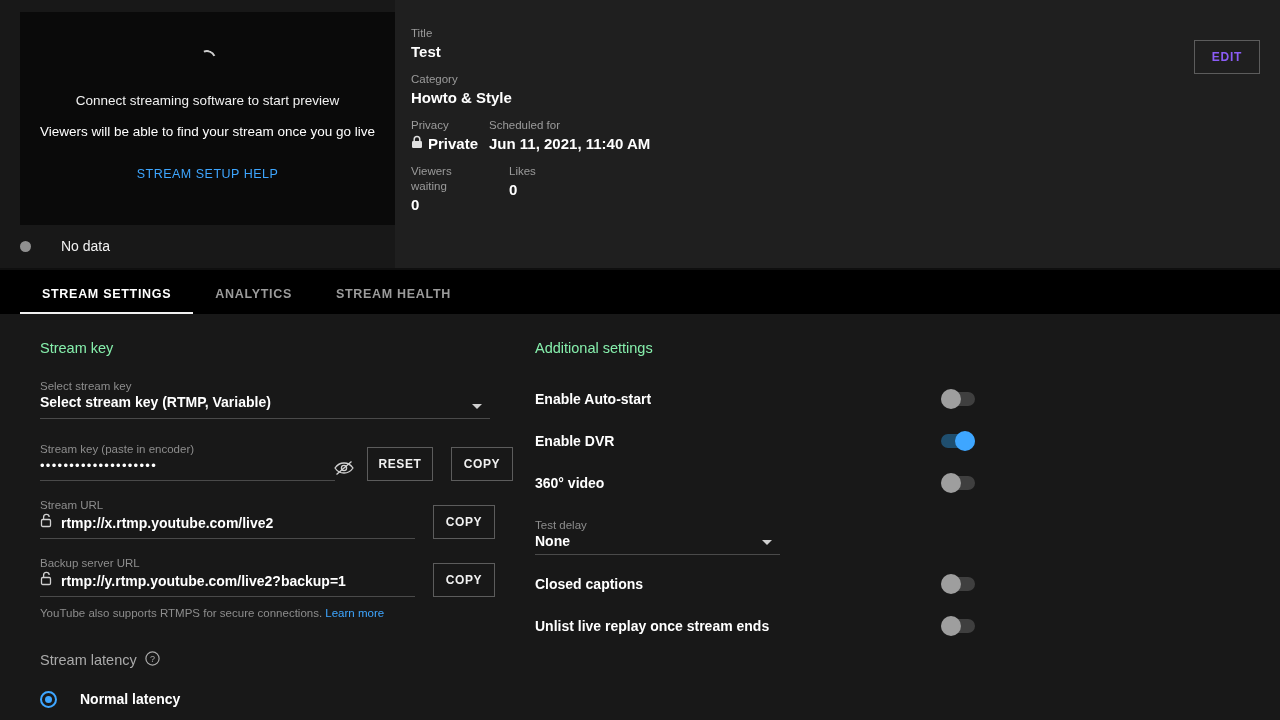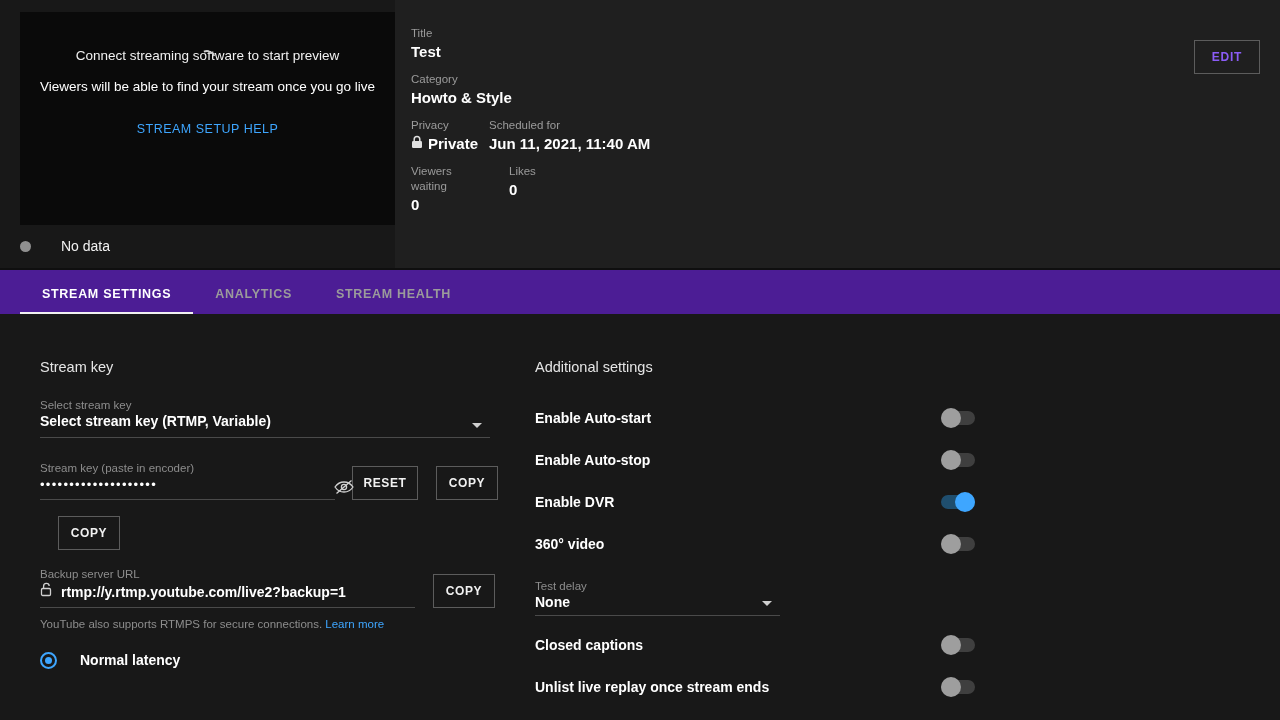--- a/index.html
+++ b/index.html
@@ -11,21 +11,21 @@
     overflow: hidden;
   }
   #app { width: 1280px; height: 720px; position: relative; background: #181818; }
 
   
   .top-section { display: flex; background: #1f1f1f; height: 268px; position: relative; }
   .preview-col { width: 395px; background: #181818; padding: 12px 0 0 20px; }
   .preview-box {
     width: 375px; height: 213px; background: #0a0a0a;
     position: relative; display: flex; flex-direction: column;
-    align-items: center; justify-content: flex-start;
+    align-items: center; justify-content: center;
   }
   .spinner {
     position: absolute; top: 38px; left: 50%; transform: translateX(-50%);
     width: 20px; height: 20px;
   }
   .spinner-arc {
     width: 18px; height: 18px; border-radius: 50%;
     border: 2px solid transparent; border-top-color: #cfcfcf;
     transform: rotate(22deg);
   }
@@ -58,40 +58,40 @@
   .edit-btn {
     position: absolute; right: 20px; top: 40px;
     border: 1px solid #5c5c5c; background: transparent;
     color: #8b5cf6; font-size: 12px; font-weight: bold;
     letter-spacing: .7px; padding: 9px 17px; cursor: pointer;
     font-family: "Liberation Sans", sans-serif;
   }
 
   
   .tabbar {
-    height: 46px; background: #4c1d95; border-top: 2px solid #0f0f0f;
+    height: 46px; background: #000000; border-top: 2px solid #0f0f0f;
     display: flex; align-items: flex-end; padding-left: 20px;
   }
   .tab {
     font-size: 12.5px; font-weight: bold; letter-spacing: .7px;
     color: #9b9b9b; padding: 0 22px 13px 22px; cursor: pointer;
     position: relative;
   }
   .tab.active { color: #fff; }
   .tab.active::after {
     content: ''; position: absolute; left: 0; right: 0; bottom: 0;
     height: 2px; background: #f1f1f1;
   }
 
   
   .content { display: flex; padding: 26px 0 0 0; background: #181818; height: 406px; }
   .col-left { width: 520px; padding-left: 40px; }
   .col-right { flex: 1; padding-left: 15px; }
 
-  .section-head { font-size: 14.5px; color: #e5e5e5; margin-bottom: 22px; margin-top: 19px; }
+  .section-head { font-size: 14.5px; color: #86efac; margin-bottom: 22px; }
 
   .field-label { font-size: 11.5px; color: #8d8d8d; line-height: 16px; }
   .field-value { font-size: 14px; color: #fff; font-weight: bold; }
   .underline { border-bottom: 1px solid #4a4a4a; }
 
   
   .select-row { width: 450px; padding-bottom: 6px; position: relative; }
   .select-row .field-value { padding-bottom: 2px; }
   .caret {
     position: absolute; right: 8px; bottom: 9px;
@@ -108,21 +108,21 @@
   .eye-btn {
     position: absolute; right: -20px; bottom: 3px; cursor: pointer;
     width: 22px; height: 18px;
   }
   .btn-outline {
     border: 1px solid #5c5c5c; background: transparent; color: #f1f1f1;
     font-size: 12px; font-weight: bold; letter-spacing: .6px;
     padding: 9px 0; cursor: pointer; text-align: center;
     font-family: "Liberation Sans", sans-serif;
   }
-  .btn-reset { width: 66px; margin-left: 17px; }
+  .btn-reset { width: 66px; margin-left: 32px; }
   .btn-copy { width: 62px; }
 
   .url-row { display: flex; align-items: flex-end; margin-top: 16px; }
   .url-field { width: 375px; padding-bottom: 6px; }
   .url-inline { display: flex; align-items: center; gap: 8px; }
   .btn-copy-url { width: 62px; margin-left: 18px; }
 
   .rtmps-note { font-size: 11.5px; color: #8d8d8d; margin-top: 10px; }
   .rtmps-note a { color: #3ea6ff; text-decoration: none; cursor: pointer; }
 
@@ -255,20 +255,32 @@
               <circle cx="11" cy="9" r="2.6" stroke="#d0d0d0" stroke-width="1.3" fill="none"></circle>
               <line x1="3.5" y1="15.5" x2="18.5" y2="2.5" stroke="#d0d0d0" stroke-width="1.4"></line>
             </svg>
           </span>
         </div>
         <button class="btn-outline btn-reset">RESET</button>
         <button class="btn-outline btn-copy" style="margin-left:18px">COPY</button>
       </div>
 
       <div class="url-row">
+        <div class="url-field underline">
+          <div class="field-label">Stream URL</div>
+          <div class="url-inline">
+            <span>
+              <svg width="13" height="15" viewBox="0 0 13 15">
+                  <rect x="1.5" y="6.5" width="9" height="7" rx="1.2" stroke="#d0d0d0" stroke-width="1.3" fill="none"></rect>
+                  <path d="M3.6 6.5V4.3a2.8 2.8 0 0 1 5.6-.2" stroke="#d0d0d0" stroke-width="1.3" fill="none"></path>
+                </svg>
+            </span>
+            <span class="field-value">rtmp://x.rtmp.youtube.com/live2</span>
+          </div>
+        </div>
         <button class="btn-outline btn-copy-url">COPY</button>
       </div>
 
       <div class="url-row">
         <div class="url-field underline">
           <div class="field-label">Backup server URL</div>
           <div class="url-inline">
             <span>
               <svg width="13" height="15" viewBox="0 0 13 15">
                   <rect x="1.5" y="6.5" width="9" height="7" rx="1.2" stroke="#d0d0d0" stroke-width="1.3" fill="none"></rect>
@@ -279,39 +291,42 @@
           </div>
         </div>
         <button class="btn-outline btn-copy-url">COPY</button>
       </div>
 
       <div class="rtmps-note">
         <span>YouTube also supports RTMPS for secure connections.</span>
         <a>Learn more</a>
       </div>
 
+      <div class="latency-head">
+        <span>Stream latency</span>
+        <span>
+          <svg width="15" height="15" viewBox="0 0 15 15">
+              <circle cx="7.5" cy="7.5" r="6.6" stroke="#aaa" stroke-width="1.2" fill="none"></circle>
+              <text x="7.5" y="11" font-size="9" fill="#aaa" text-anchor="middle" font-family="Liberation Sans">?</text>
+            </svg>
+        </span>
+      </div>
 
       <div class="radio-row">
         <span class="radio on"></span>
         <span class="radio-label">Normal latency</span>
       </div>
 
     </div>
 
     <div class="col-right">
       <div class="section-head">Additional settings</div>
 
       <div class="toggle-row">
         <span class="toggle-label">Enable Auto-start</span>
-        <span class="toggle">
-            <span class="knob"></span>
-          </span>
-      </div>
-      <div class="toggle-row">
-        <span class="toggle-label">Enable Auto-stop</span>
         <span class="toggle">
             <span class="knob"></span>
           </span>
       </div>
       <div class="toggle-row">
         <span class="toggle-label">Enable DVR</span>
         <span class="toggle on">
             <span class="knob"></span>
           </span>
       </div>

